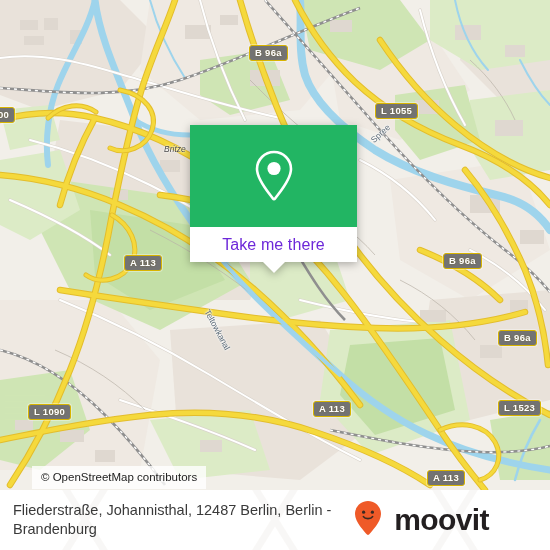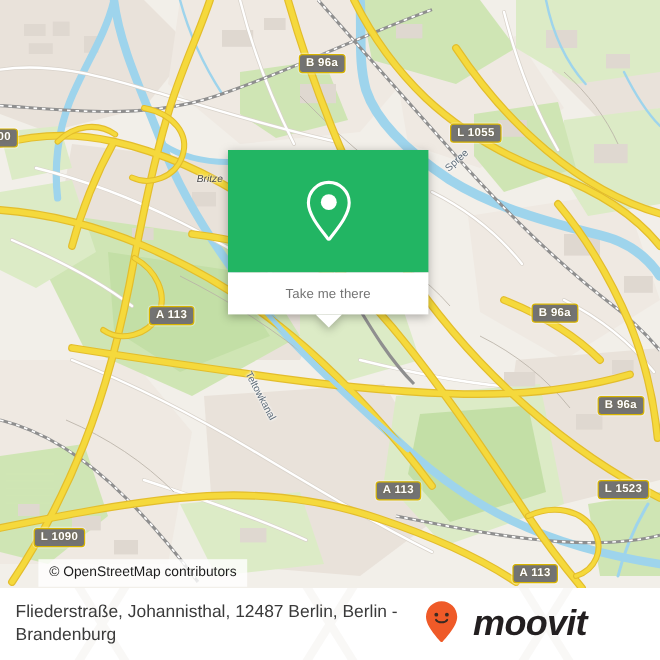--- a/index.html
+++ b/index.html
@@ -90,22 +90,22 @@
   }
   #card-green svg { display:block; }
   #card-label-wrap {
     background: #ffffff;
     height: 35px;
     display: flex;
     align-items: center;
     justify-content: center;
   }
   #card-label {
-    color: #737373;
-    font-size: 11px;
+    color: #6d28d9;
+    font-size: 16px;
     letter-spacing: .1px;
   }
   #card-pointer {
     position: absolute;
     left: 50%;
     top: 137px;
     margin-left: -11px;
     width: 0; height: 0;
     border-left: 11px solid transparent;
     border-right: 11px solid transparent;
@@ -137,21 +137,20 @@
     color: #3a3a3a;
     font-size: 14.5px;
     line-height: 19px;
     max-width: 370px;
   }
   #brand {
     display: flex;
     align-items: center;
     gap: 12px;
     flex: none;
-    font-style: italic;
   }
   #brand-text {
     color: #231f20;
     font-size: 30px;
     font-weight: bold;
     letter-spacing: -0.6px;
     line-height: 30px;
   }
 </style>
 </head>
@@ -358,21 +357,21 @@
     <div class="placelabel" style="left:164px; top:144px;font-style:italic;">Britze</div>
 
     <div class="shield" style="left:249px; top:45px;">B 96a</div>
     <div class="shield" style="left:375px; top:78px;margin-top:25px;">L 1055</div>
     <div class="shield" style="left:443px; top:253px;">B 96a</div>
     <div class="shield" style="left:498px; top:330px;">B 96a</div>
     <div class="shield" style="left:498px; top:400px;">L 1523</div>
     <div class="shield" style="left:313px; top:401px;">A 113</div>
     <div class="shield" style="left:427px; top:470px;">A 113</div>
     <div class="shield" style="left:124px; top:255px;">A 113</div>
-    <div class="shield" style="left:28px; top:440px;">L 1090</div>
+    <div class="shield" style="left:28px; top:404px;">L 1090</div>
     <div class="shield" style="left:-8px; top:107px;">00</div>
 
     <div id="card">
       <div id="card-green">
         <span>
           <svg width="44" height="56" viewBox="0 0 44 56" aria-hidden="true">
             <path d="M22 4 C12.6 4 5 11.6 5 21 C5 32 17 45 21.1 50.8 C21.5 51.4 22.5 51.4 22.9 50.8 C27 45 39 32 39 21 C39 11.6 31.4 4 22 4 Z" fill="none" stroke="#ffffff" stroke-width="2.6"></path>
             <circle cx="22" cy="20.5" r="6.6" fill="#ffffff"></circle>
           </svg>
         </span>

